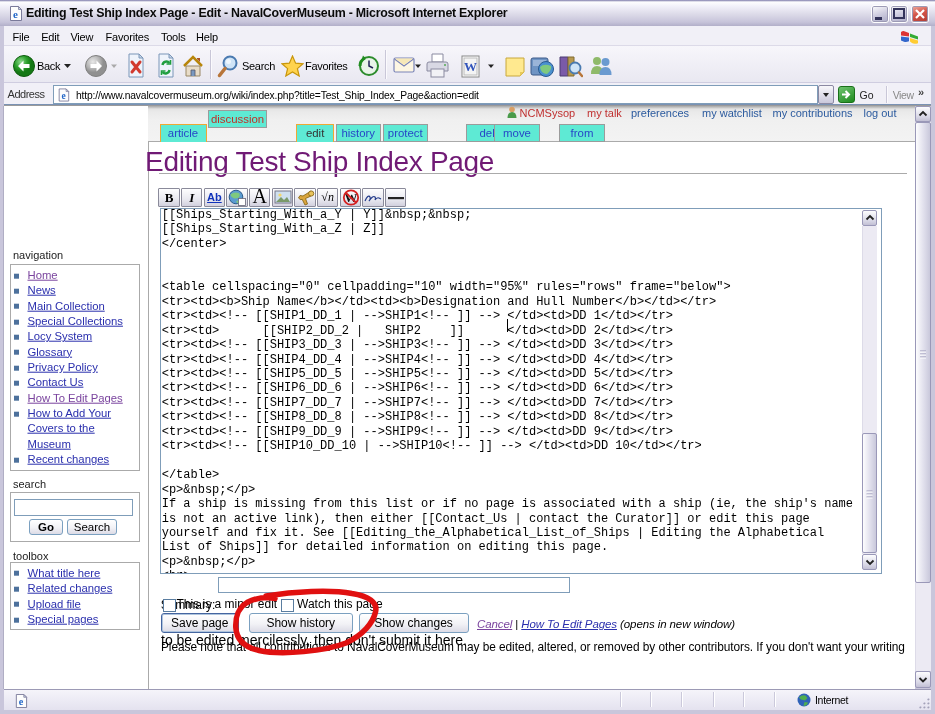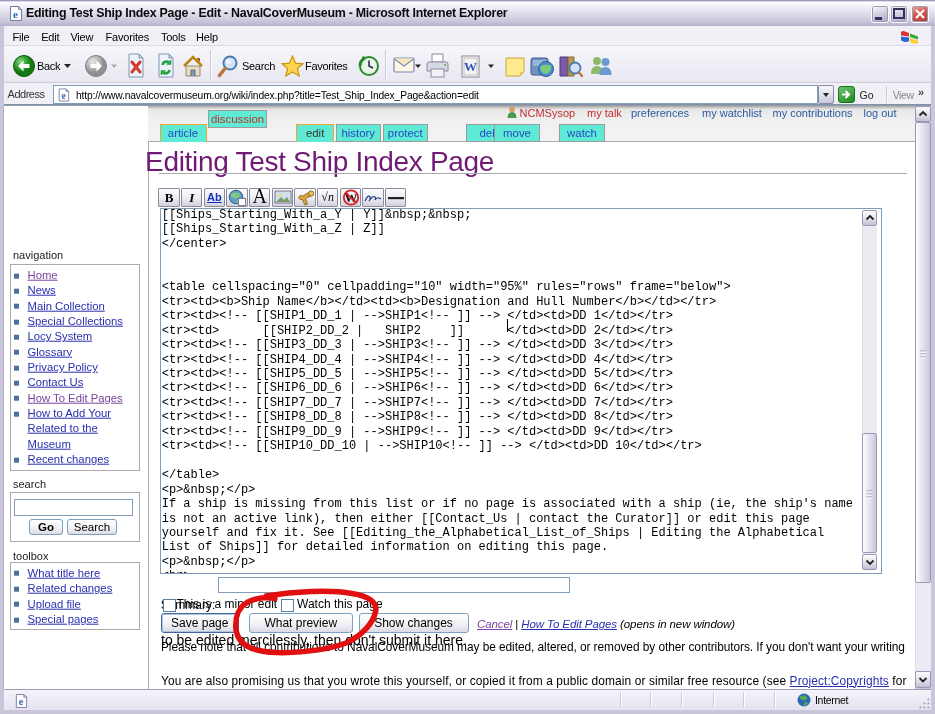--- a/index.html
+++ b/index.html
@@ -233,21 +233,21 @@
   <div class="bullet" style="top:245.2px"></div>
     <div class="sbitem" style="top:240.7px"><a href="#h">Glossary</a></div>
   <div class="bullet" style="top:260.5px"></div>
     <div class="sbitem" style="top:256px"><a href="#h">Privacy Policy</a></div>
   <div class="bullet" style="top:275.9px"></div>
     <div class="sbitem" style="top:271.4px"><a href="#h">Contact Us</a></div>
   <div class="bullet" style="top:291.2px"></div>
     <div class="sbitem" style="top:286.7px"><a class="v" href="#h">How To Edit Pages</a></div>
   <div class="bullet" style="top:306.5px"></div>
     <div class="sbitem" style="top:302px"><a href="#h">How to Add Your</a></div>
-  <div class="sbitem" style="top:317.4px"><a href="#h">Related to the</a></div>
+  <div class="sbitem" style="top:317.4px"><a href="#h">Covers to the</a></div>
   <div class="sbitem" style="top:332.7px"><a href="#h">Museum</a></div>
   <div class="bullet" style="top:352.5px"></div>
     <div class="sbitem" style="top:348px"><a href="#h">Recent changes</a></div>
   <div class="sblabel" style="left:9px;top:371.5px">search</div>
   <div class="sbbox" style="left:6px;top:386px;width:130px;height:50px"></div>
   <div class="abs" style="left:10px;top:393px;width:119px;height:17px;background:#fff;border:1px solid #7f9db9"></div>
   <div class="xpbtn" style="left:25px;top:413px;width:34px;height:16px;font-size:11.5px;line-height:14px;font-weight:bold">Go</div>
   <div class="xpbtn" style="left:63px;top:413px;width:50px;height:16px;font-size:11.5px;line-height:14px">Search</div>
   <div class="sblabel" style="left:9px;top:443.5px">toolbox</div>
   <div class="sbbox" style="left:6px;top:455.6px;width:130px;height:68px"></div>
@@ -269,21 +269,21 @@
   <div class="plink" style="left:698px">my watchlist</div>
   <div class="plink" style="left:768.5px">my contributions</div>
   <div class="plink" style="left:859.5px">log out</div>
   <div class="tab gold open" style="left:155.5px;top:18px;width:47px;height:18px">article</div>
   <div class="tab" style="left:204px;top:4px;width:59px;height:17.5px;color:#c03027">discussion</div>
   <div class="tab gold open" style="left:292.3px;top:18px;width:37.7px;height:18px;color:#333">edit</div>
   <div class="tab" style="left:332px;top:18px;width:44.5px;height:17.5px">history</div>
   <div class="tab" style="left:378.5px;top:18px;width:45.5px;height:17.5px">protect</div>
   <div class="tab" style="left:462px;top:18px;width:58px;height:17.5px">delete</div>
   <div class="tab" style="left:490px;top:18px;width:46px;height:17.5px">move</div>
-  <div class="tab" style="left:555px;top:18px;width:46px;height:17.5px">watch</div>
+  <div class="tab" style="left:555px;top:18px;width:46px;height:17.5px">from</div>
   <div class="abs" style="left:141px;top:40px;font-size:28px;letter-spacing:-0.3px;color:#701a75;white-space:nowrap" id="h1">Editing Test Ship Index Page</div>
   <div class="abs" style="left:155px;top:67px;width:748px;height:1px;background:#aaa"></div>
 
   <div class="ebtn" style="left:154.3px">
       <span style="font-family:'Liberation Serif',serif;font-weight:bold;font-size:13px;display:block;text-align:center;margin-top:1px">B</span>
     </div>
   <div class="ebtn" style="left:176.9px">
       <span style="font-family:'Liberation Serif',serif;font-weight:bold;font-style:italic;font-size:13px;display:block;text-align:center;margin-top:1px">I</span>
     </div>
   <div class="ebtn" style="left:199.6px">
@@ -368,27 +368,26 @@
         <path d="M3.5 5.5 L7 9 L10.5 5.5" stroke="#222" stroke-width="1.8" fill="none"></path>
       </svg></div>
 
   <div class="ftxt" style="left:156.7px;top:492px">Summary:</div>
   <div class="abs" style="left:214px;top:470.5px;width:352px;height:16px;background:#fff;border:1px solid #7f9db9"></div>
   <div class="cb" style="left:158.5px;top:493px"></div>
   <div class="ftxt" style="left:172.5px;top:490.5px">This is a minor edit</div>
   <div class="cb" style="left:277px;top:493px"></div>
   <div class="ftxt" style="left:293px;top:490.5px">Watch this page</div>
   <div class="xpbtn" style="left:157px;top:507px;width:77.5px;height:20px;line-height:18px;border:1px solid #4465a0;box-shadow:inset 0 0 0 1px #aec4dd">Save page</div>
-  <div class="xpbtn" style="left:245px;top:507px;width:103.5px;height:20px;line-height:18px">What preview</div>
+  <div class="xpbtn" style="left:245px;top:507px;width:103.5px;height:20px;line-height:18px">Show history</div>
   <div class="xpbtn" style="left:354.5px;top:507px;width:110px;height:20px;line-height:18px">Show changes</div>
   <div class="ftxt" style="left:473px;top:512px;font-style:italic;font-size:11.5px;letter-spacing:-0.1px"><a href="#h" style="color:#7a449e">Cancel</a><span style="font-style:normal;color:#000"> | </span><a href="#h" style="color:#2a2fad">How To Edit Pages</a> (opens in new window)</div>
 
   <div class="ftxt" style="left:157px;top:533.5px;font-size:11.9px;letter-spacing:-0.06px">Please note that all contributions to NavalCoverMuseum may be edited, altered, or removed by other contributors. If you don't want your writing</div>
   <div class="ftxt" style="left:157px;top:526px;font-size:14px">to be edited mercilessly, then don't submit it here.</div>
-  <div class="ftxt" style="left:157px;top:567.5px;font-size:11.9px;letter-spacing:0.12px">You are also promising us that you wrote this yourself, or copied it from a public domain or similar free resource (see <a href="#h" style="color:#2a2fad;text-decoration:underline">Project:Copyrights</a> for</div>
 
   <svg class="abs" style="left:218px;top:480px" width="172" height="78" viewBox="0 0 172 78">
       <path d="M 44 10 C 72 5.5, 108 3.5, 130 7.5 C 146 10, 156 16, 153.5 26 C 151 37, 141 49, 124 57 C 104 65, 60 69.5, 37 64.5 C 21 61, 14.5 52, 13.8 41.5 C 13.2 31.5, 16.5 21.5, 25 16.5 C 30.5 13.5, 37 11.5, 46 11.5 L 53 12.5" fill="none" stroke="#e01010" stroke-width="5.5" stroke-linecap="round"></path>
     </svg>
 </div>
 <div class="abs" style="left:3px;top:106px;width:1px;height:583px;background:#b0aec4"></div>
 
 <div class="abs sb-btn" style="left:915px;top:106px;width:16px;height:16px"><svg width="14" height="14">
       <path d="M3.5 8.5 L7 5 L10.5 8.5" stroke="#222" stroke-width="1.8" fill="none"></path>
     </svg></div>

